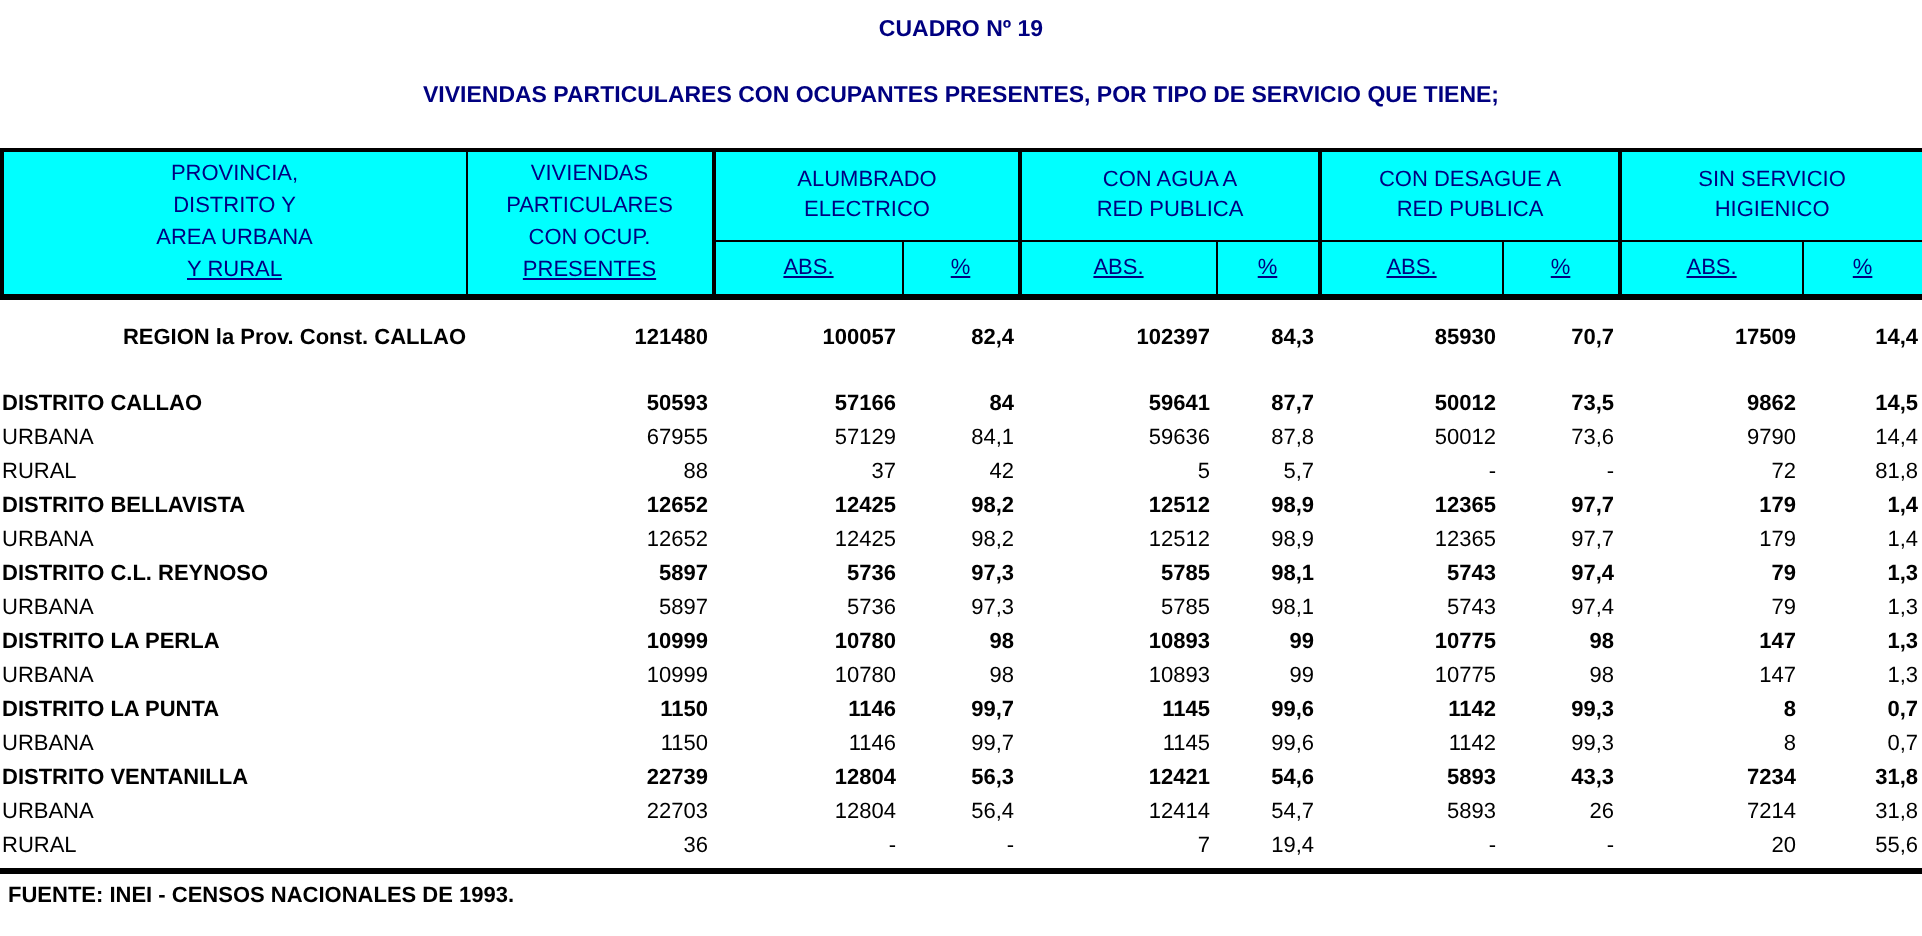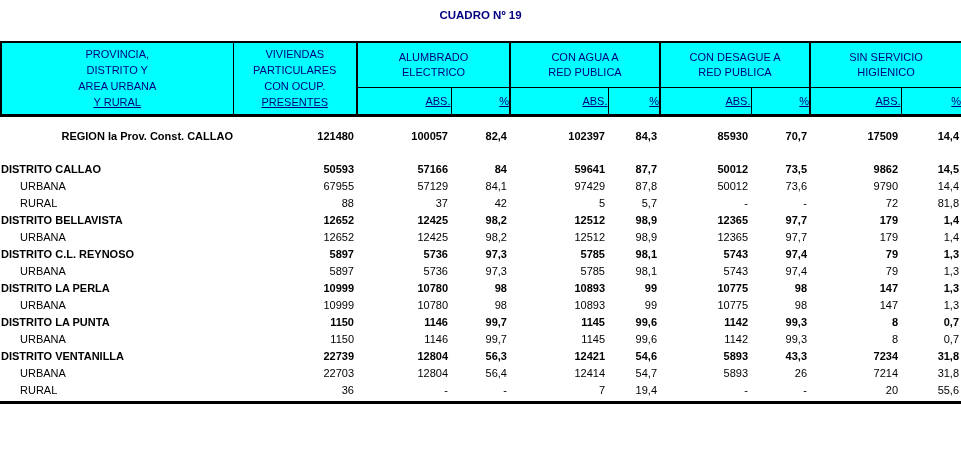--- a/index.html
+++ b/index.html
@@ -33,52 +33,53 @@
 
   thead td {
     background:#00FFFF; color:#000080; font-weight:normal;
     text-align:center; vertical-align:middle; font-size:11px;
     padding:0;
   }
   thead .hline { line-height:16px; }
   thead .gline { line-height:15px; }
   thead td.span2 { height:73px; }
   thead td.grp  { height:45px; border-bottom:1px solid #000; }
-  thead tr.sub td { height:28px;text-align:right; }
+  thead tr.sub td { height:28px; }
   thead .u { text-decoration:underline; }
 
   
   .bt  { border-top:2px solid #000; }
   .bb3 { border-bottom:3px solid #000; }
   .bl2 { border-left:2px solid #000; }
   .br1 { border-right:1px solid #000; }
   .br2 { border-right:2px solid #000; }
 
   tbody td { padding:0; height:17px; font-size:11px; white-space:nowrap; overflow:hidden; }
   tbody tr.lead td { height:12px; }
   tbody tr.spacer td { height:16px; }
   tbody td.lbl { text-align:left; }
   tbody td.num { text-align:right; padding-right:3px; }
   tr.row-region td, tr.row-district td { font-weight:bold; }
   tr.row-region td.lbl   { padding-left:7px;text-align:right; }
   tr.row-district td.lbl { }
-  tr.row-area td.lbl     { padding-left:19px; }
+  tr.row-area td.lbl     { }
 
   .rule { border-top:3px solid #000; margin-top:3px; }
   .footer {
     font-weight:bold; font-size:11px; color:#000000;
     padding:5px 0 0 4px;
   }
 </style>
 </head>
 <body>
 
 <div class="page">
 
   <div class="title">CUADRO Nº 19</div>
+  <div class="subtitle first">VIVIENDAS PARTICULARES CON OCUPANTES PRESENTES, POR TIPO DE SERVICIO QUE TIENE;</div>
 
   <table class="grid">
     <colgroup>
       <col class="c1">
         <col class="c2">
         <col class="c3">
         <col class="c4">
         <col class="c5">
       <col class="c6">
         <col class="c7">
@@ -157,21 +158,21 @@
           <td class="num">50012</td>
           <td class="num">73,5</td>
           <td class="num">9862</td>
           <td class="num">14,5</td>
         </tr>
         <tr class="row-area">
           <td class="lbl">URBANA</td>
           <td class="num">67955</td>
           <td class="num">57129</td>
           <td class="num">84,1</td>
-          <td class="num">97429</td>
+          <td class="num">59636</td>
           <td class="num">87,8</td>
           <td class="num">50012</td>
           <td class="num">73,6</td>
           <td class="num">9790</td>
           <td class="num">14,4</td>
         </tr>
         <tr class="row-area">
           <td class="lbl">RURAL</td>
           <td class="num">88</td>
           <td class="num">37</td>
@@ -312,14 +313,15 @@
           <td class="num">19,4</td>
           <td class="num">-</td>
           <td class="num">-</td>
           <td class="num">20</td>
           <td class="num">55,6</td>
         </tr>
       </tbody>
   </table>
 
   <div class="rule"></div>
+  <div class="footer">FUENTE: INEI - CENSOS NACIONALES DE 1993.</div>
 
 </div>
 
 </body></html>

